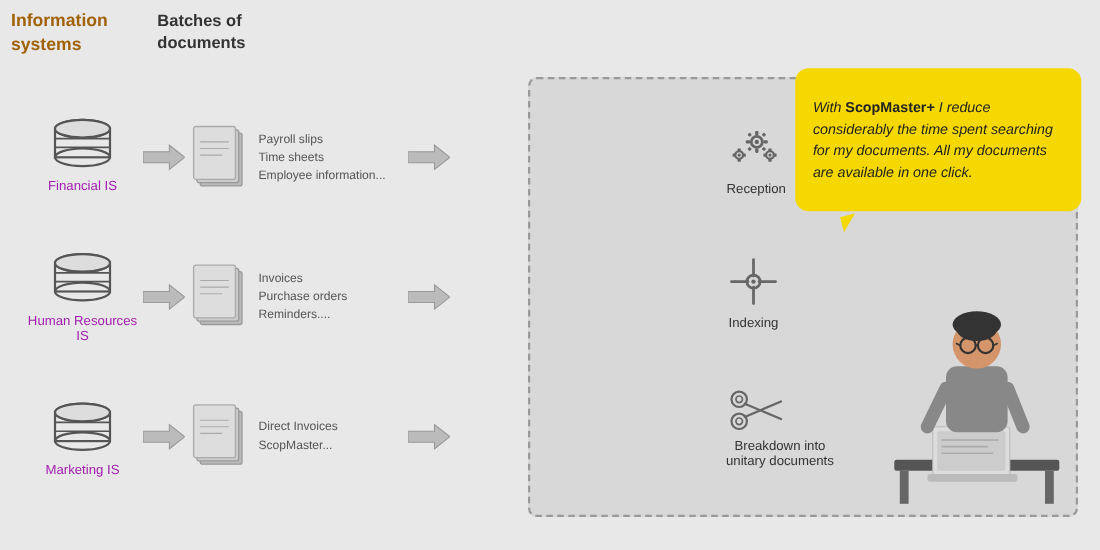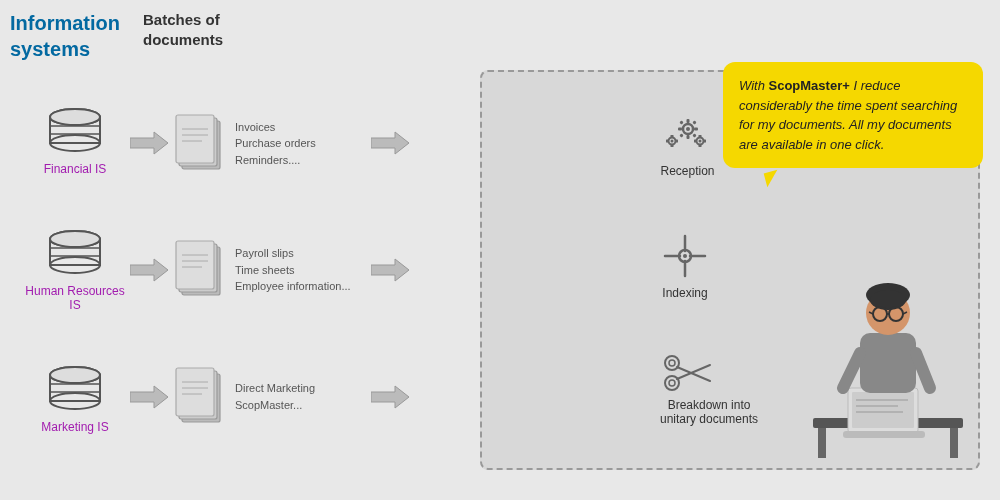--- a/index.html
+++ b/index.html
@@ -19,23 +19,23 @@
       display: flex;
       align-items: stretch;
       position: relative;
       padding: 20px;
     }
 
     .section-header {
       position: absolute;
       top: 10px;
       left: 10px;
-      font-size: 20px;
+      font-size: 16px;
       font-weight: 600;
-      color: #0369a1;
+      color: #a16207;
       line-height: 1.3;
     }
 
     .is-item {
       display: flex;
       flex-direction: column;
       align-items: center;
       gap: 5px;
     }
 
@@ -86,21 +86,21 @@
       font-weight: 500;
     }
 
     
     .speech-bubble {
       position: absolute;
       top: -10px;
       right: -5px;
       background: #f5d800;
       border-radius: 12px;
-      padding: 14px 16px;
+      padding: 26px 16px;
       width: 260px;
       font-size: 13px;
       color: #222;
       font-style: italic;
       line-height: 1.5;
       z-index: 10;
     }
 
     .speech-bubble::after {
       content: '';
@@ -183,81 +183,81 @@
           <ellipse cx="30" cy="10" rx="25" ry="8" fill="#ddd" stroke="#555" stroke-width="2"></ellipse>
         </svg>
         <span class="is-label">Marketing IS</span>
       </div>
 
     </div>
 
     <div style="display:flex; flex-direction:column; justify-content:space-around; height:380px; flex:1; max-width:340px;">
 
       <div class="row-wrapper">
-
-        <svg width="38" height="26" viewBox="0 0 38 26">
-          <polygon points="0,8 24,8 24,2 38,13 24,24 24,18 0,18" fill="#bbb" stroke="#999" stroke-width="1"></polygon>
-        </svg>
-
+        <svg width="38" height="26" viewBox="0 0 38 26">
+          <polygon points="0,8 24,8 24,2 38,13 24,24 24,18 0,18" fill="#bbb" stroke="#999" stroke-width="1"></polygon>
+        </svg>
         <svg width="55" height="65" viewBox="0 0 55 65">
           <rect x="8" y="10" width="38" height="48" rx="2" fill="#bbb" stroke="#999" stroke-width="1.2"></rect>
           <rect x="5" y="7" width="38" height="48" rx="2" fill="#ccc" stroke="#999" stroke-width="1.2"></rect>
           <rect x="2" y="4" width="38" height="48" rx="2" fill="#ddd" stroke="#aaa" stroke-width="1.2"></rect>
           <line x1="8" y1="18" x2="34" y2="18" stroke="#aaa" stroke-width="1"></line>
           <line x1="8" y1="24" x2="34" y2="24" stroke="#aaa" stroke-width="1"></line>
           <line x1="8" y1="30" x2="28" y2="30" stroke="#aaa" stroke-width="1"></line>
         </svg>
-
         <div class="doc-labels">
-          <div>Invoices</div>
-          <div>Purchase orders</div>
-          <div>Reminders....</div>
-        </div>
-
+          <div>Payroll slips</div>
+          <div>Time sheets</div>
+          <div>Employee information...</div>
+        </div>
         <svg width="38" height="26" viewBox="0 0 38 26">
           <polygon points="0,8 24,8 24,2 38,13 24,24 24,18 0,18" fill="#bbb" stroke="#999" stroke-width="1"></polygon>
         </svg>
       </div>
 
       <div class="row-wrapper">
-        <svg width="38" height="26" viewBox="0 0 38 26">
-          <polygon points="0,8 24,8 24,2 38,13 24,24 24,18 0,18" fill="#bbb" stroke="#999" stroke-width="1"></polygon>
-        </svg>
+
+        <svg width="38" height="26" viewBox="0 0 38 26">
+          <polygon points="0,8 24,8 24,2 38,13 24,24 24,18 0,18" fill="#bbb" stroke="#999" stroke-width="1"></polygon>
+        </svg>
+
         <svg width="55" height="65" viewBox="0 0 55 65">
           <rect x="8" y="10" width="38" height="48" rx="2" fill="#bbb" stroke="#999" stroke-width="1.2"></rect>
           <rect x="5" y="7" width="38" height="48" rx="2" fill="#ccc" stroke="#999" stroke-width="1.2"></rect>
           <rect x="2" y="4" width="38" height="48" rx="2" fill="#ddd" stroke="#aaa" stroke-width="1.2"></rect>
           <line x1="8" y1="18" x2="34" y2="18" stroke="#aaa" stroke-width="1"></line>
           <line x1="8" y1="24" x2="34" y2="24" stroke="#aaa" stroke-width="1"></line>
           <line x1="8" y1="30" x2="28" y2="30" stroke="#aaa" stroke-width="1"></line>
         </svg>
+
         <div class="doc-labels">
-          <div>Payroll slips</div>
-          <div>Time sheets</div>
-          <div>Employee information...</div>
-        </div>
+          <div>Invoices</div>
+          <div>Purchase orders</div>
+          <div>Reminders....</div>
+        </div>
+
         <svg width="38" height="26" viewBox="0 0 38 26">
           <polygon points="0,8 24,8 24,2 38,13 24,24 24,18 0,18" fill="#bbb" stroke="#999" stroke-width="1"></polygon>
         </svg>
       </div>
 
       <div class="row-wrapper">
         <svg width="38" height="26" viewBox="0 0 38 26">
           <polygon points="0,8 24,8 24,2 38,13 24,24 24,18 0,18" fill="#bbb" stroke="#999" stroke-width="1"></polygon>
         </svg>
         <svg width="55" height="65" viewBox="0 0 55 65">
           <rect x="8" y="10" width="38" height="48" rx="2" fill="#bbb" stroke="#999" stroke-width="1.2"></rect>
           <rect x="5" y="7" width="38" height="48" rx="2" fill="#ccc" stroke="#999" stroke-width="1.2"></rect>
           <rect x="2" y="4" width="38" height="48" rx="2" fill="#ddd" stroke="#aaa" stroke-width="1.2"></rect>
           <line x1="8" y1="18" x2="34" y2="18" stroke="#aaa" stroke-width="1"></line>
           <line x1="8" y1="24" x2="34" y2="24" stroke="#aaa" stroke-width="1"></line>
           <line x1="8" y1="30" x2="28" y2="30" stroke="#aaa" stroke-width="1"></line>
         </svg>
         <div class="doc-labels">
-          <div>Direct Marketing</div>
+          <div>Direct Invoices</div>
           <div>ScopMaster...</div>
         </div>
         <svg width="38" height="26" viewBox="0 0 38 26">
           <polygon points="0,8 24,8 24,2 38,13 24,24 24,18 0,18" fill="#bbb" stroke="#999" stroke-width="1"></polygon>
         </svg>
       </div>
 
     </div>
 
     <div class="right-dashed-box" style="height:400px; min-width:320px; position:relative;">

